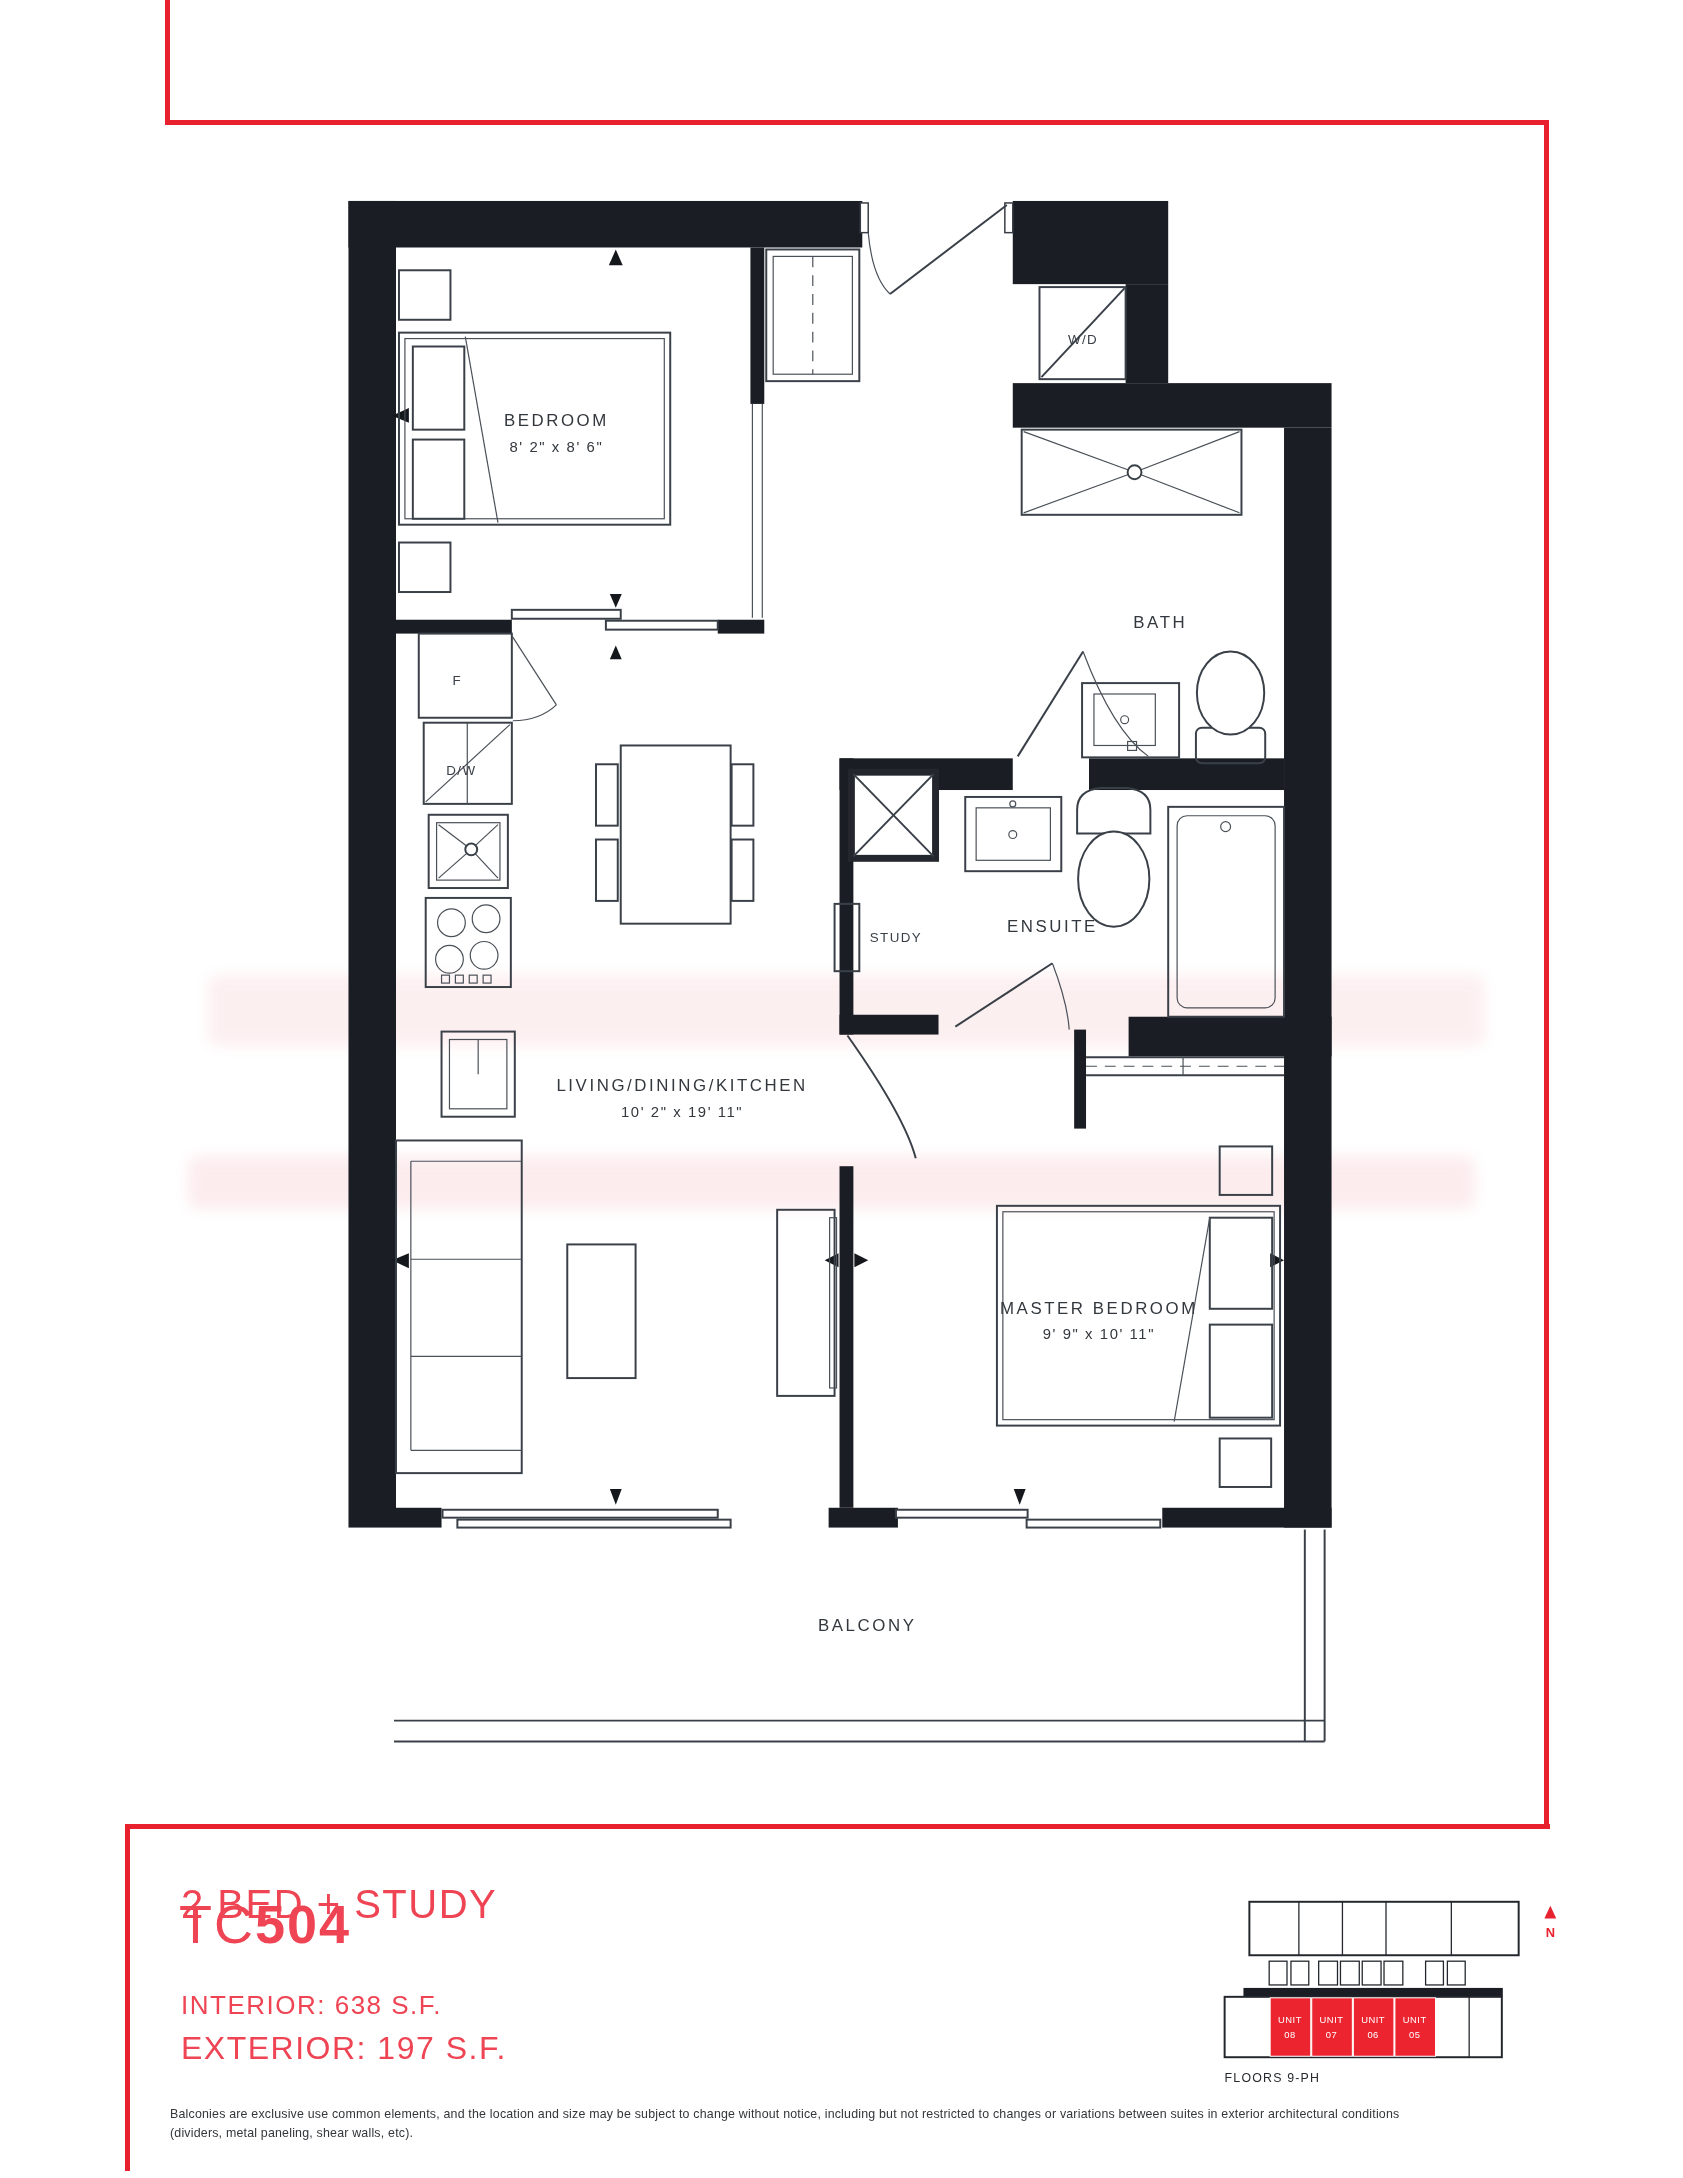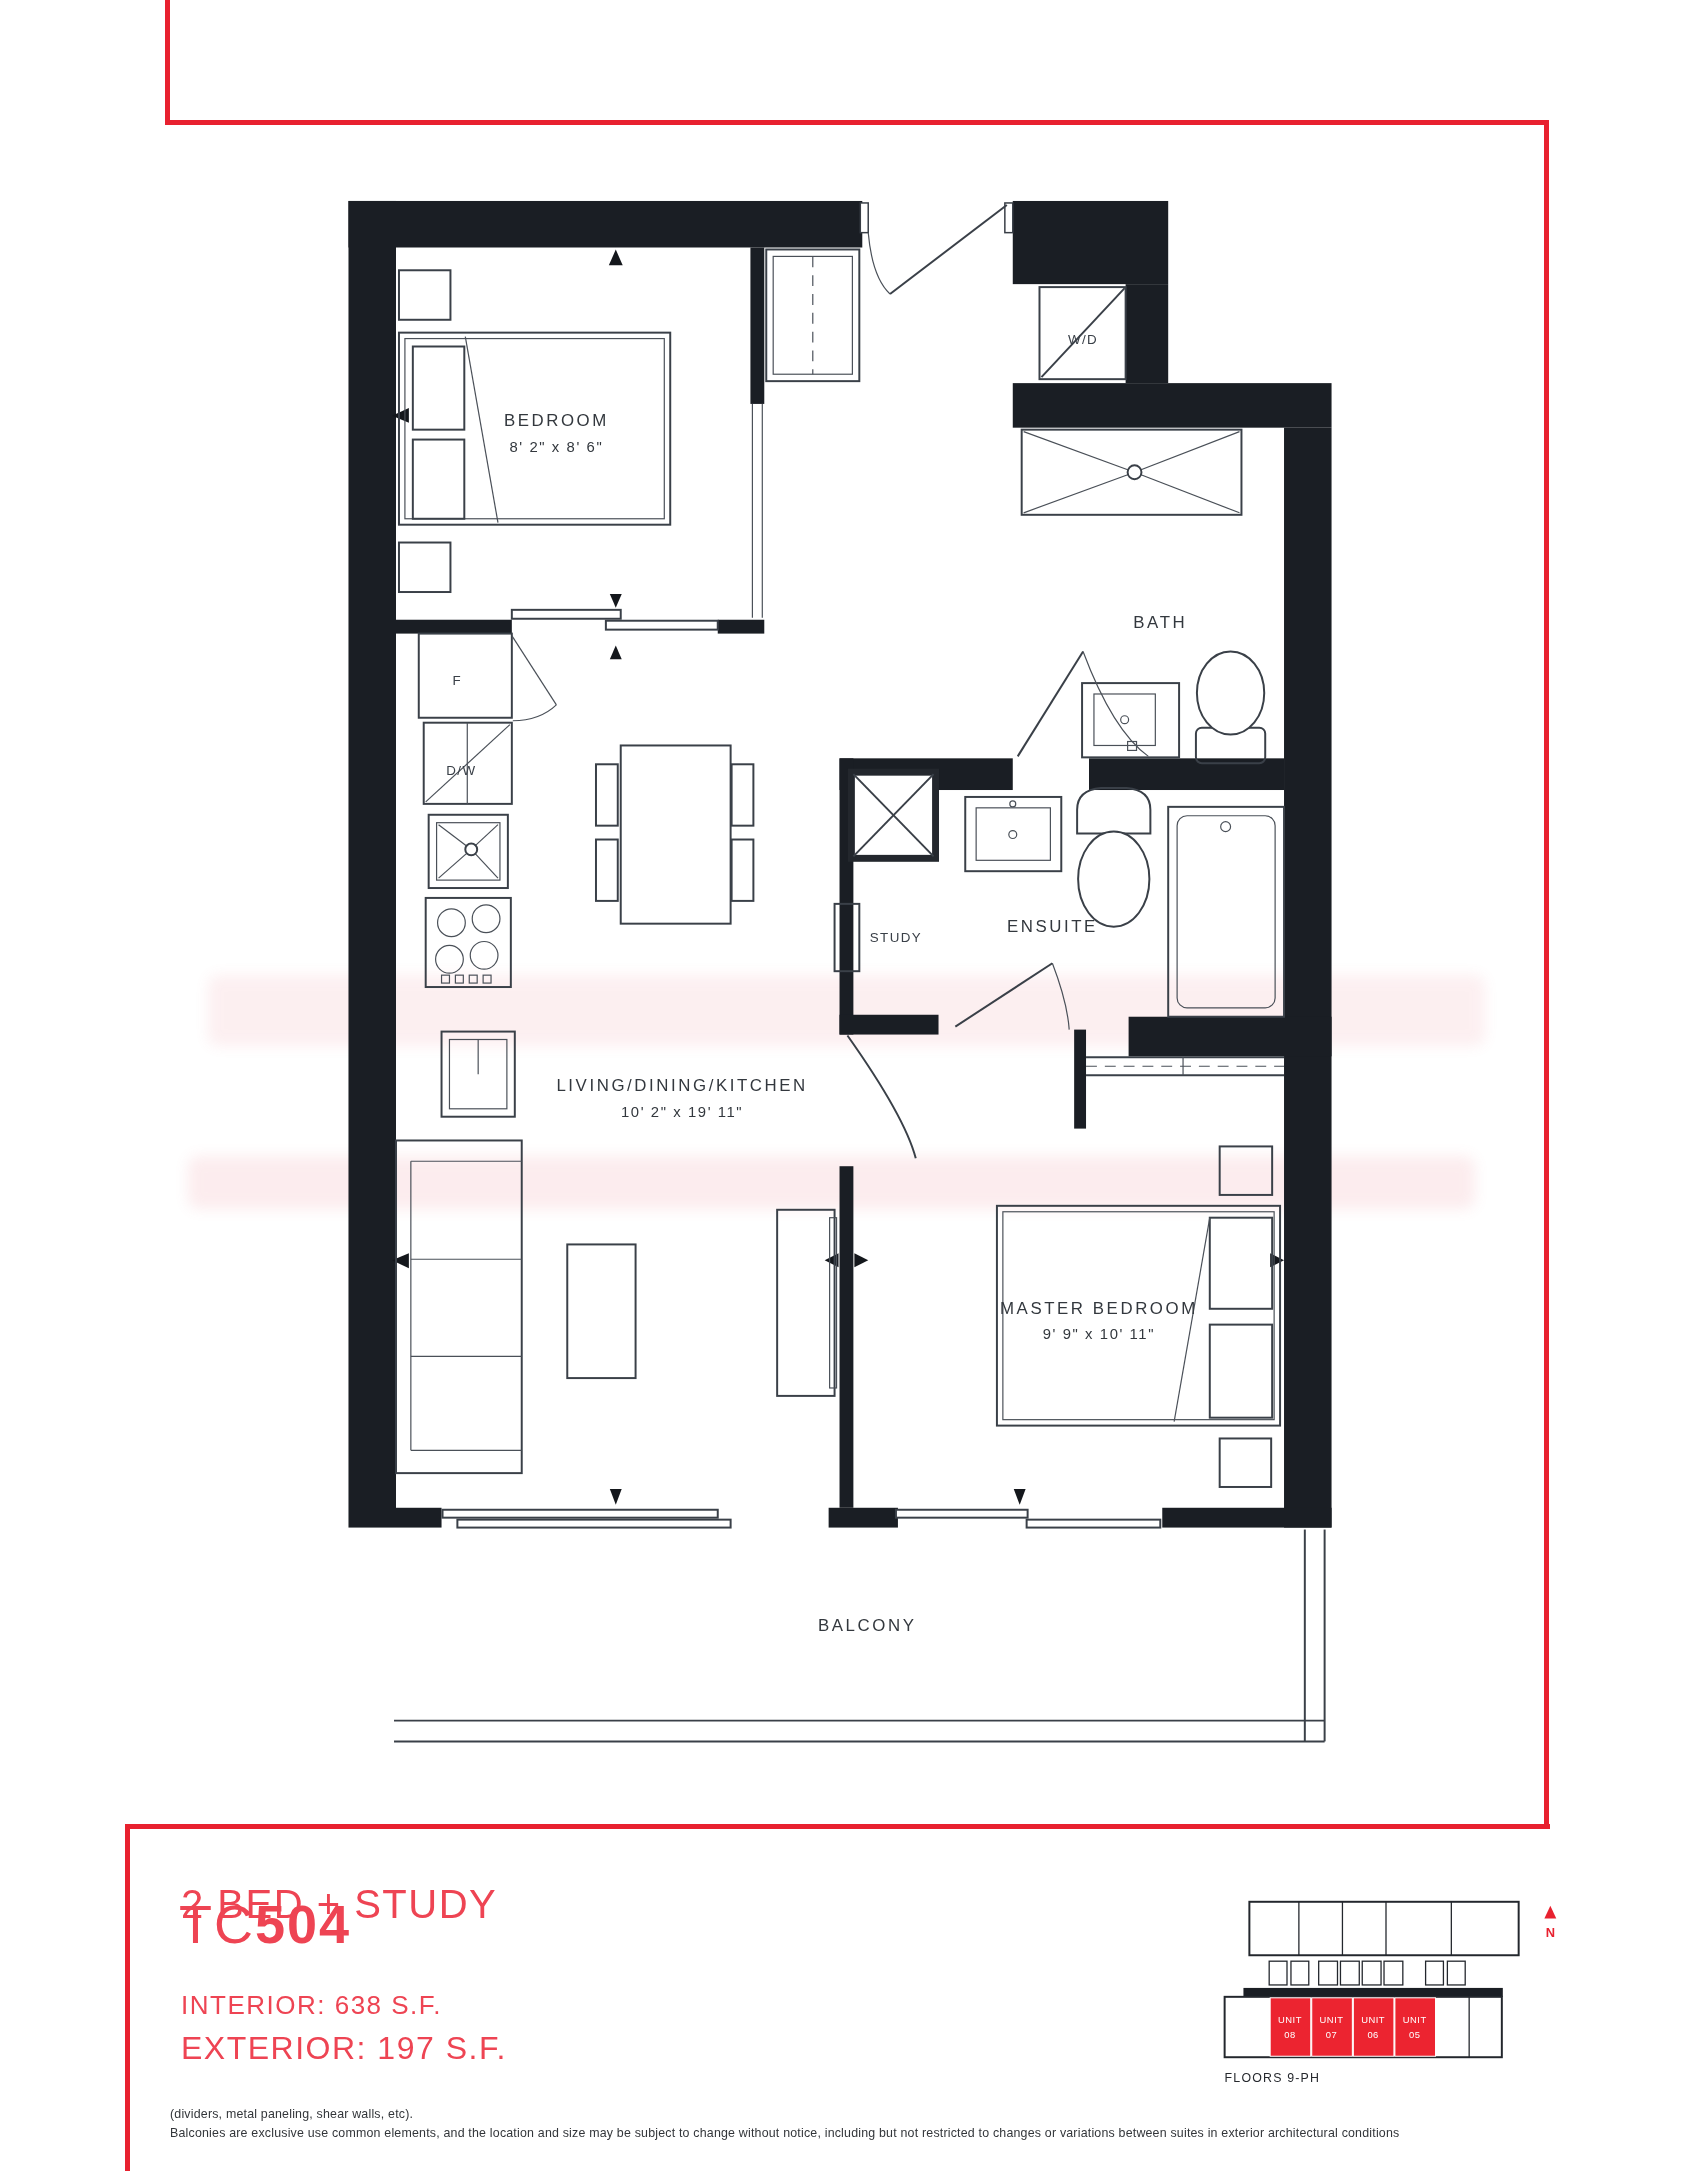--- a/index.html
+++ b/index.html
@@ -304,16 +304,16 @@
 </svg>
 
 <div class="tb tb-model">
   <span>TC</span><b>504</b>
 </div>
 <div class="tb tb-type">2 BED + STUDY</div>
 <div class="tb tb-int">INTERIOR: 638 S.F.</div>
 <div class="tb tb-ext">EXTERIOR: 197 S.F.</div>
 
 <div class="disc">
+  <div>Balconies are exclusive use common elements, and the location and size may be subject to change without notice, including but not restricted to changes or variations between suites in exterior architectural conditions</div>
   <div>(dividers, metal paneling, shear walls, etc).</div>
-  <div>Balconies are exclusive use common elements, and the location and size may be subject to change without notice, including but not restricted to changes or variations between suites in exterior architectural conditions</div>
 </div>
 
 
 </body></html>

